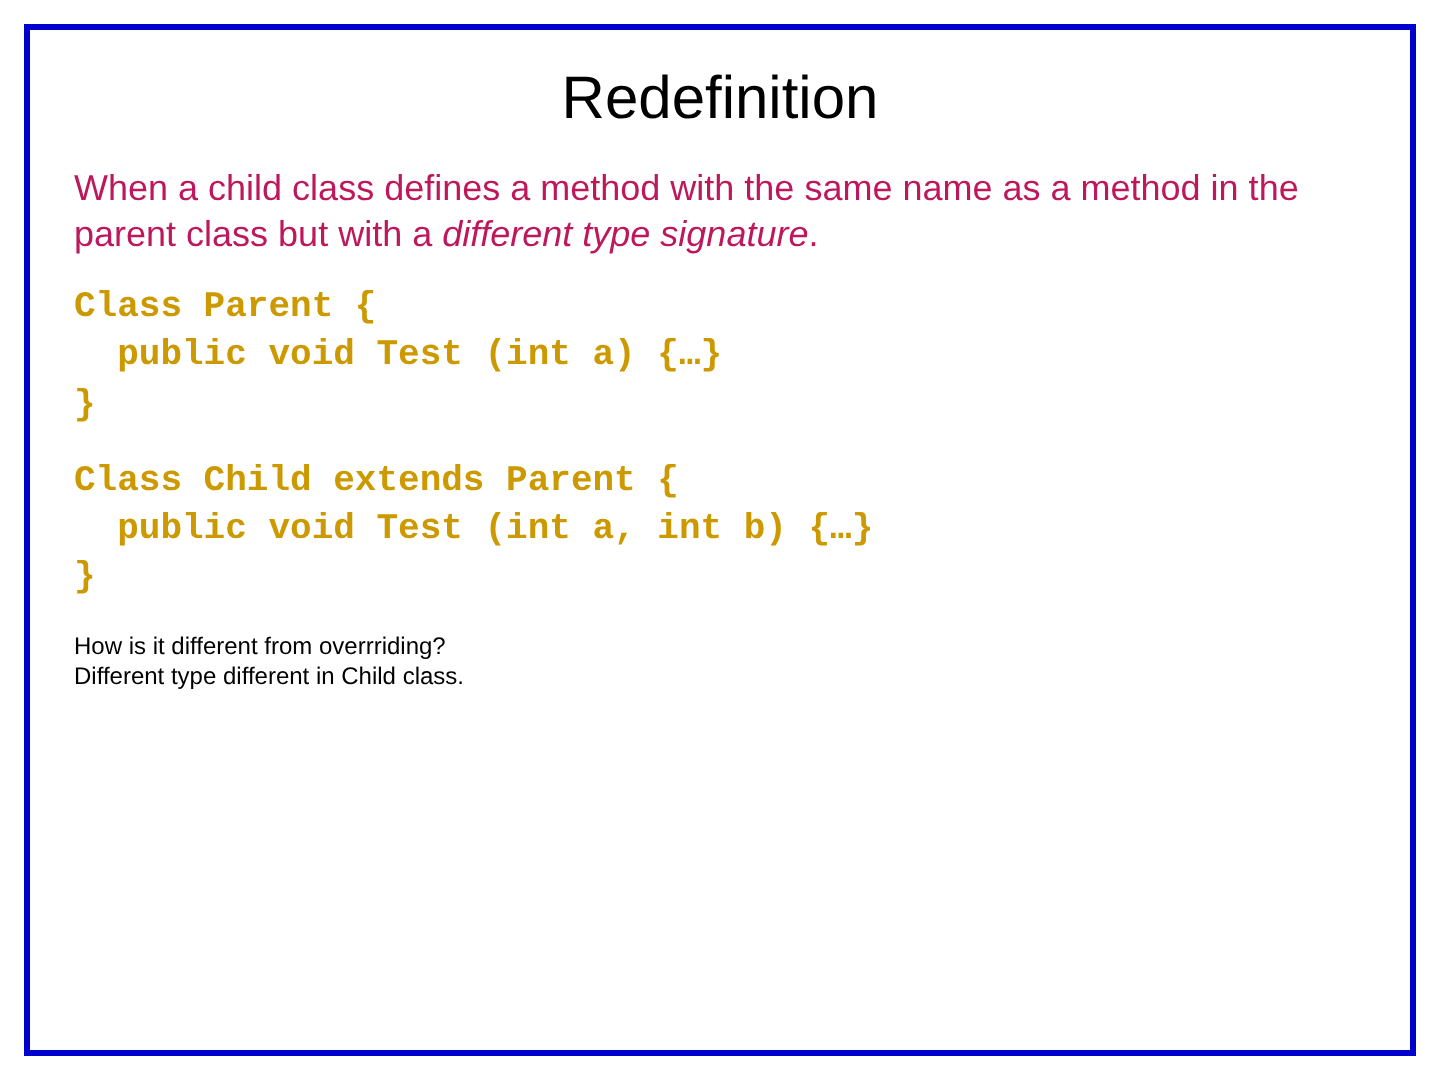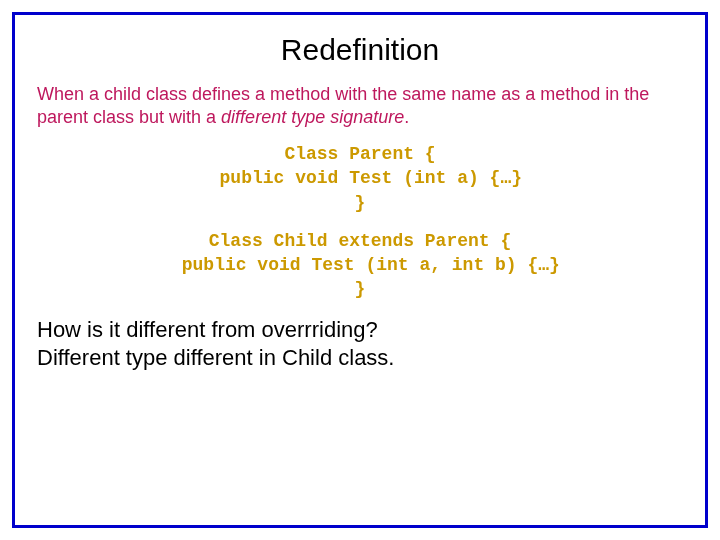--- a/index.html
+++ b/index.html
@@ -40,24 +40,23 @@
     font-style: italic;
   }
   .code {
     font-family: "Courier New", Courier, monospace;
     font-size: 18px;
     font-weight: bold;
     color: #cc9900;
     line-height: 1.35;
     margin-bottom: 14px;
     white-space: pre;
-    text-align: center;
   }
   .bottom-text {
-    font-size: 22px;
+    font-size: 12px;
     color: #000;
     line-height: 1.3;
     font-family: Arial, Helvetica, sans-serif;
   }
 </style>
 </head>
 <body>
 
 <div class="slide">
 

